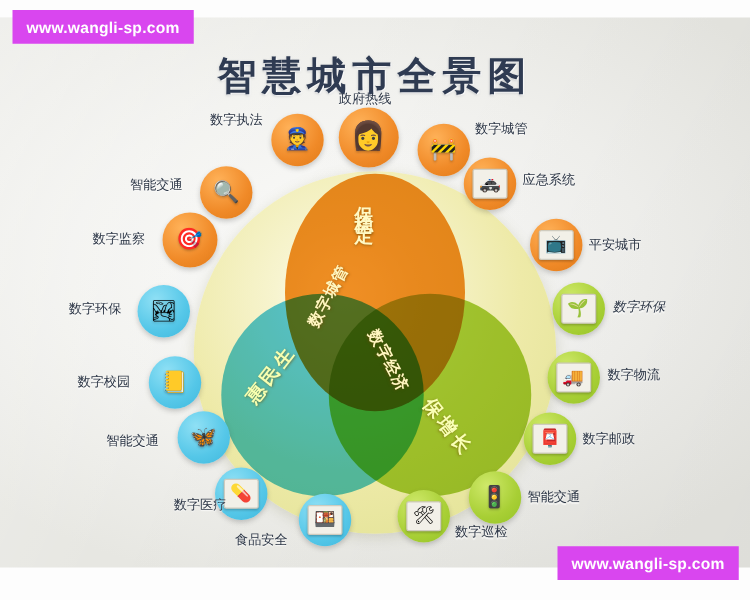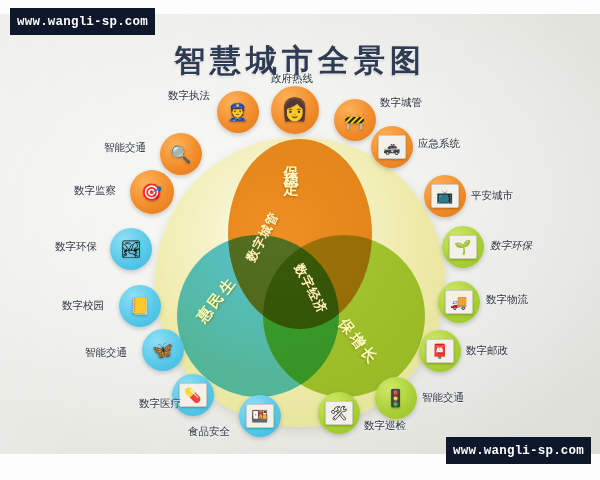--- a/index.html
+++ b/index.html
@@ -32,28 +32,28 @@
   .poster:after{
     content:"";
     position:absolute; left:0; top:0; right:0; bottom:0;
     background: linear-gradient(115deg, rgba(255,255,255,.35) 0%, rgba(255,255,255,0) 35%, rgba(0,0,0,.04) 100%);
     pointer-events:none;
   }
 
   
   .watermark {
     position: absolute;
-    background: #0f172a;
+    background: #d946ef;
     color: #ffffff;
     font-size: 12.5px;
     letter-spacing: .2px;
     display: flex;
     align-items: center;
     justify-content: center;
-    font-family: Liberation Mono, monospace;
+    font-family: Liberation Sans, sans-serif;
     font-weight: 600;
     z-index: 60;
   }
   .wm-top { left: 10px; top: 8px; width: 145px; height: 27px; }
   .wm-bottom { left: 446px; top: 437px; width: 145px; height: 27px; }
 
   
   .title {
     position: absolute;
     left: 0; right: 0;

